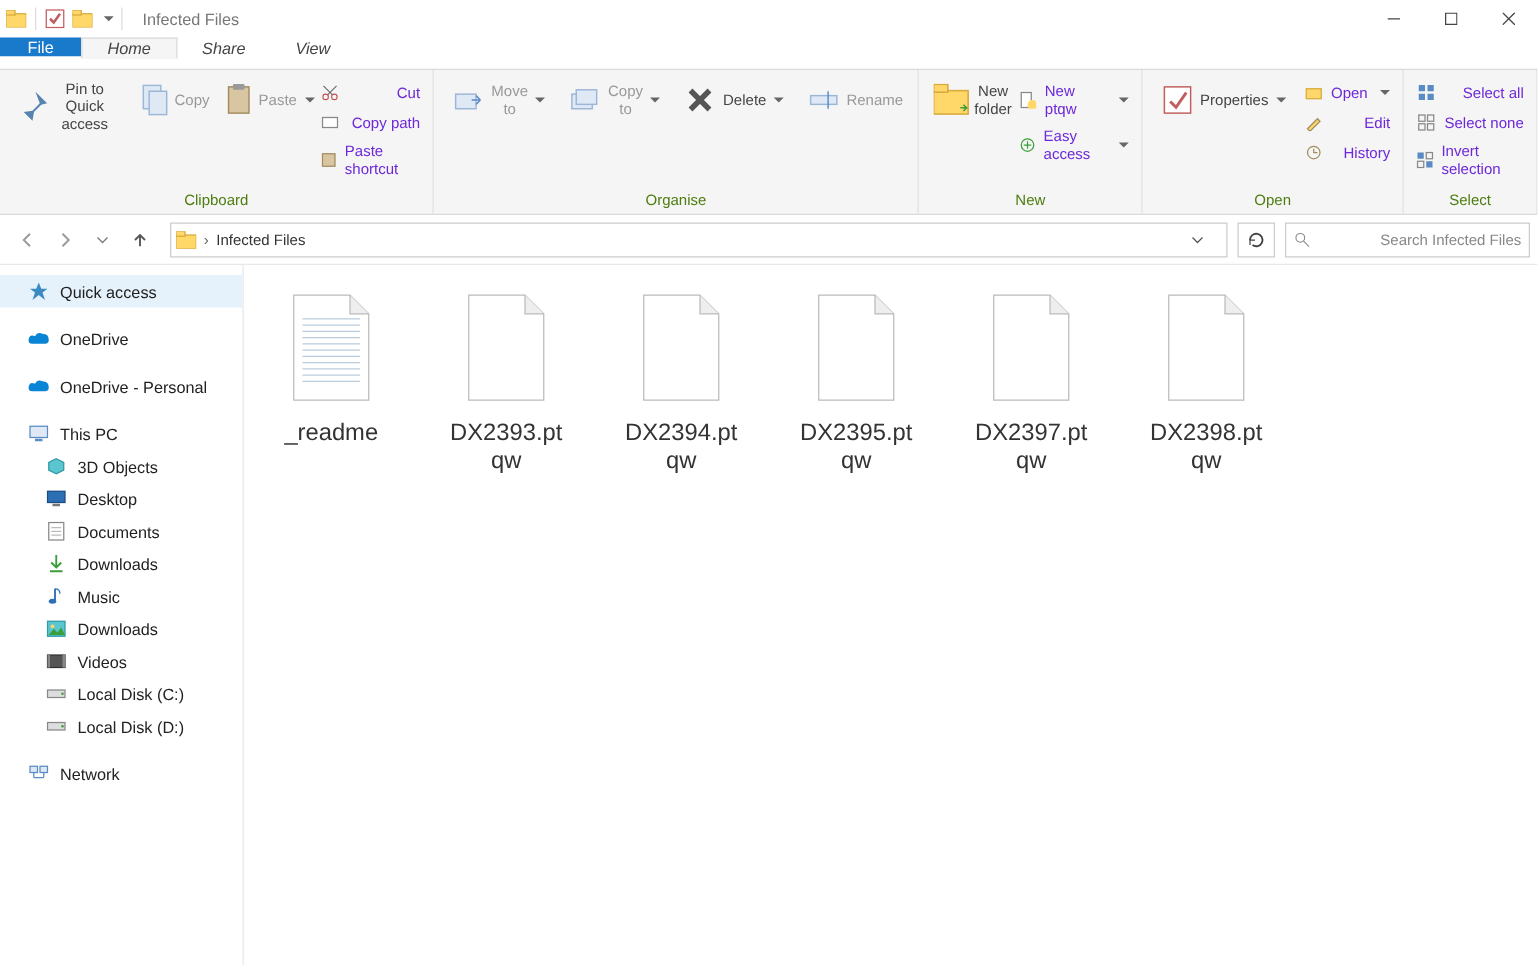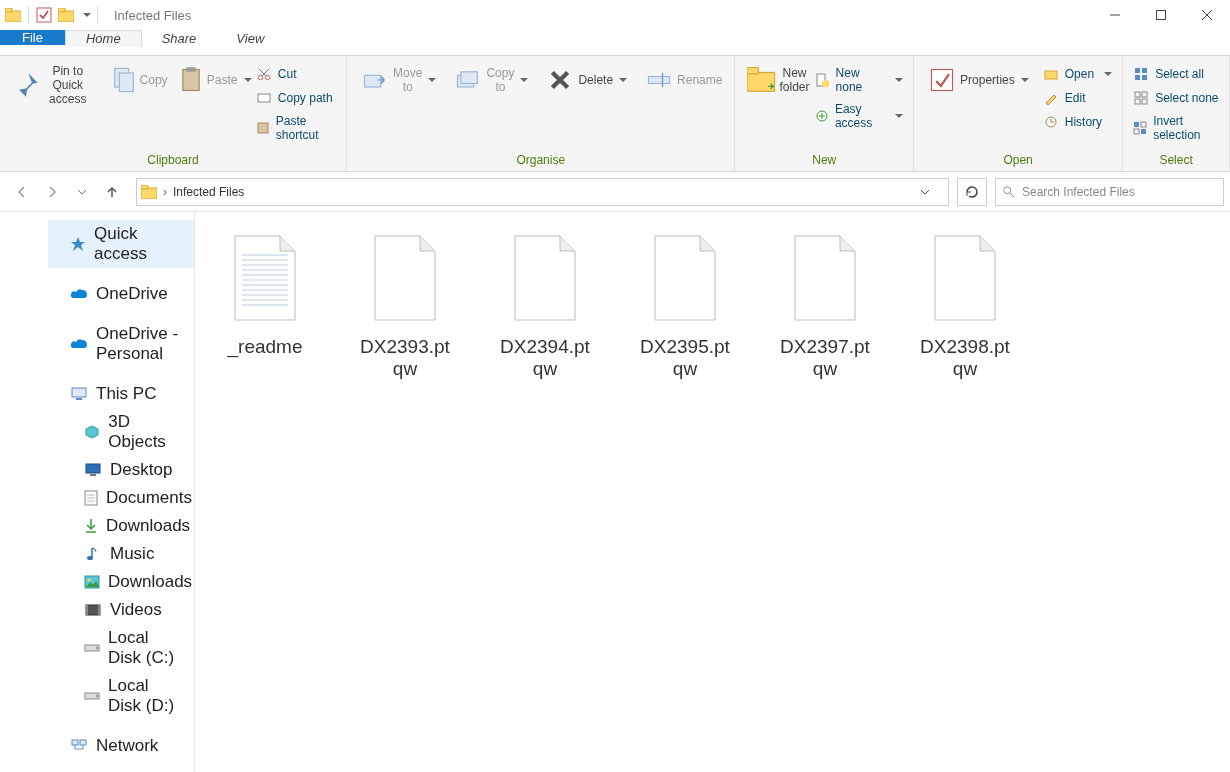--- a/index.html
+++ b/index.html
@@ -22,38 +22,38 @@
 
 
 .ribbon { height:116px; background:#f5f5f5; border-bottom:1px solid #dadada; display:flex; }
 .rgroup { border-right:1px solid #e1e1e1; display:flex; flex-direction:column; padding: 4px 6px 0 6px; }
 .rgroup-body { flex:1; display:flex; align-items:flex-start; gap:4px; }
 .rgroup-label { text-align:center; color:#4d7c0f; font-size:12px; padding:2px 0 4px 0; }
 .bigbtn { display:flex; flex-direction:row; align-items:center; justify-content:flex-start; padding:4px 6px; min-width:48px; text-align:center; font-size:12px; gap:2px; cursor:default; color:#444;}
 .bigbtn .ico { width:32px; height:32px; display:flex; align-items:center; justify-content:center; }
 .bigbtn.dis { color:#999; }
 .smallcol { display:flex; flex-direction:column; gap:4px; padding-top:4px; }
-.smallbtn { display:flex; align-items:center; gap:6px; font-size:12px; padding:2px 4px; cursor:default; color:#0c4a6e;}
+.smallbtn { display:flex; align-items:center; gap:6px; font-size:12px; padding:2px 4px; cursor:default; color:#6d28d9;justify-content:space-between;}
 .smallbtn .ico { width:16px; height:16px; display:flex; align-items:center; justify-content:center; }
 .drop::after { content:""; display:inline-block; border:4px solid transparent; border-top-color:#666; margin-left:4px; transform:translateY(2px); }
 
 
 .addrrow { height:40px; display:flex; align-items:center; gap:8px; padding: 6px 6px; border-bottom:1px solid #e8e8e8;}
 .navbtns { display:flex; align-items:center; gap:6px; padding:0 4px;}
 .navbtn { width:24px; height:24px; display:flex; align-items:center; justify-content:center; color:#888; }
 .addrbox { flex:1; height:28px; border:1px solid #ccc; background:#fff; display:flex; align-items:center; padding:0 4px; gap:6px;}
 .addrbox .crumb { color:#333; }
 .addr-drop { width:24px; text-align:center; color:#555;}
 .refreshbox { width:30px; height:28px; border:1px solid #ccc; display:flex; align-items:center; justify-content:center;}
-.searchbox { width:229px; height:28px; border:1px solid #ccc; display:flex; align-items:center; padding:0 6px; color:#888; gap:6px;}
+.searchbox { width:196px; height:28px; border:1px solid #ccc; display:flex; align-items:center; padding:0 6px; color:#888; gap:6px;justify-content:space-between;}
 
 
 .body { display:flex; height: calc(772px - 30px - 26px - 116px - 40px); }
 .navpane { width:195px; border-right:1px solid #e8e8e8; padding:8px 0; overflow:auto;}
-.navitem { display:flex; align-items:center; gap:8px; padding:4px 10px 4px 22px; font-size:17px; color:#222;margin-left:48px; }
+.navitem { display:flex; align-items:center; gap:8px; padding:4px 10px 4px 22px; font-size:13px; color:#222; }
 .navitem.l1 { padding-left:22px;}
 .navitem.l2 { padding-left:36px;}
 .navitem.selected { background:#e5f1fb; }
 .navitem .ico { width:18px; height:18px; display:flex; align-items:center; justify-content:center;}
 .navspacer { height:12px; }
 
 .contentpane { flex:1; padding:16px 20px; display:flex; flex-wrap:wrap; align-content:flex-start; gap:20px 40px;}
 .fileitem { width:100px; display:flex; flex-direction:column; align-items:center; gap:8px; }
 .fileitem .thumb { width:80px; height:100px; display:flex; align-items:center; justify-content:center; }
 .fileitem .fname { font-size:19px; text-align:center; word-break:break-word; max-width:120px;}
@@ -241,21 +241,21 @@
 folder</span>
       </div>
       <div class="smallcol">
         <div class="smallbtn drop">
             <span class="ico">
               <svg width="14" height="14">
                 <rect x="2" y="1" width="8" height="12" fill="#fff" stroke="#888"></rect>
                 <circle cx="11" cy="11" r="4" fill="#ffd869"></circle>
               </svg>
             </span>
-            <span>New none</span>
+            <span>New ptqw</span>
           </div>
         <div class="smallbtn drop">
             <span class="ico">
               <svg width="14" height="14">
                 <circle cx="7" cy="7" r="5" fill="none" stroke="#3a9e3a"></circle>
                 <path d="M7 4 v6 M4 7 h6" stroke="#3a9e3a"></path>
               </svg>
             </span>
             <span>Easy access</span>
           </div>

